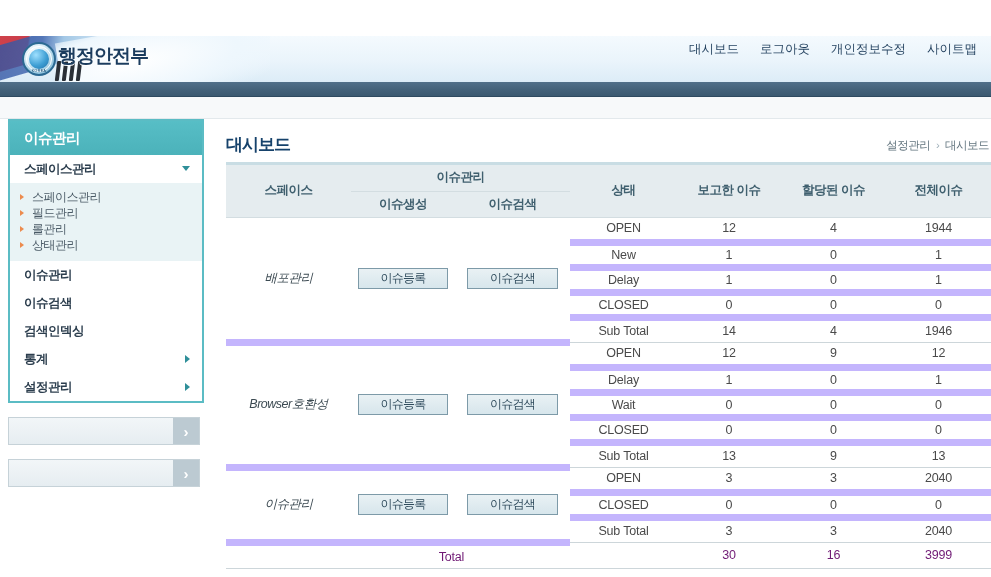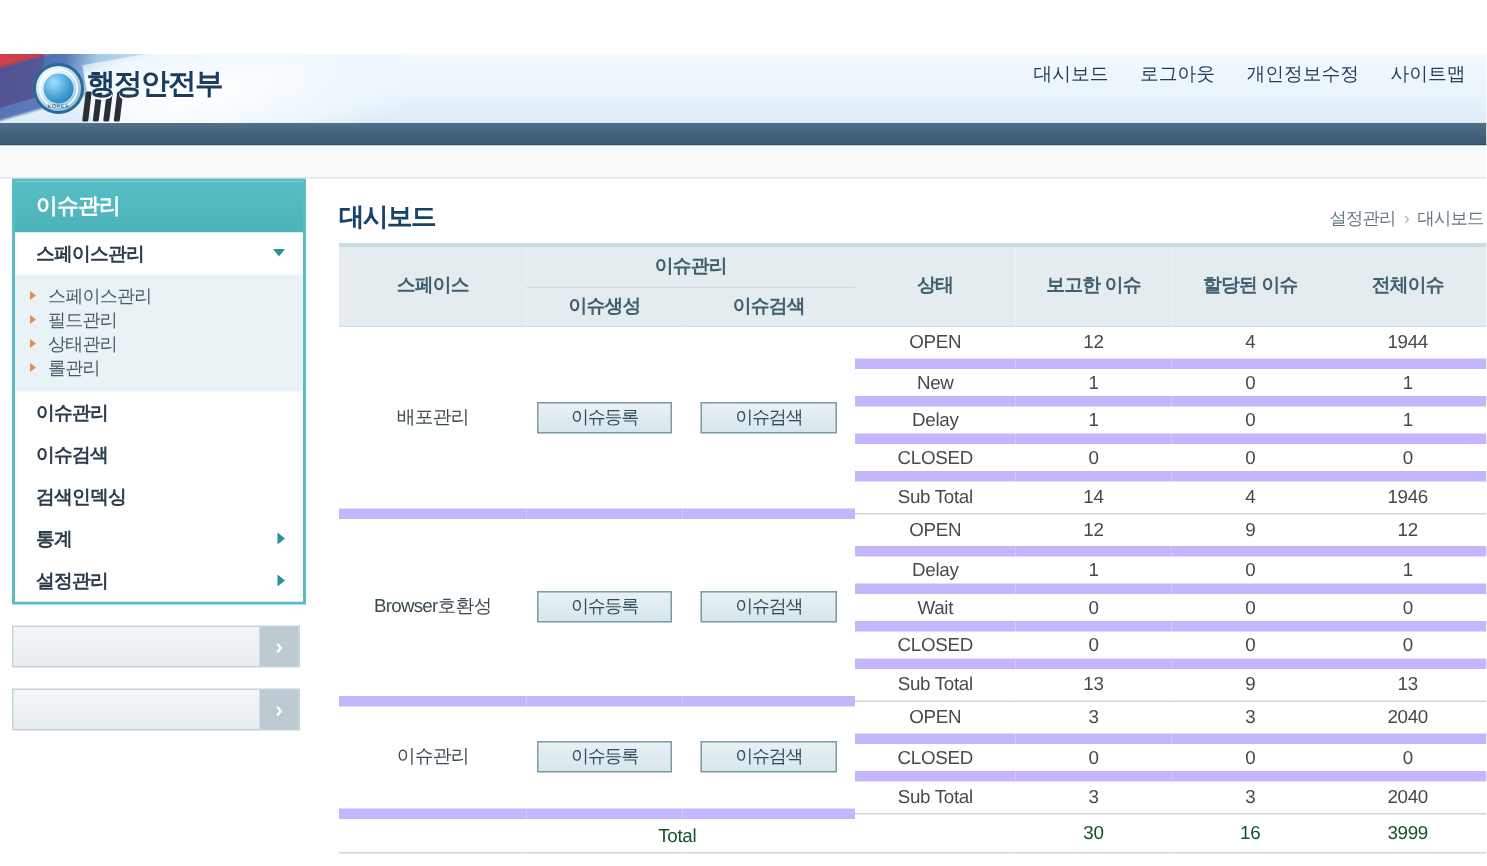--- a/index.html
+++ b/index.html
@@ -197,35 +197,35 @@
   table.grid thead th {
     background: #e5ecef;
     color: #40606f; font-size: 12.5px; font-weight: bold;
     letter-spacing: -.5px; text-align: center;
     padding: 0; height: 26px;
     border-bottom: 1px solid #d3dde1;
   }
   th.grp-top { border-bottom: 1px solid #c0ced4; height: 24px; }
   th.tall { height: 50px; }
   td { font-size: 12.5px; color: #4a4a4a; text-align: center; letter-spacing: -.2px; }
-  td.space-name { font-size: 12.5px; color: #3c4a52; letter-spacing: -.5px; }
+  td.space-name { font-size: 12.5px; color: #3c4a52; letter-spacing: -.5px; font-style: italic; }
   .row-line td { border-bottom: 7px solid #c4b5fd; }
   .grp-end td { border-bottom: 1px solid #cdd6da; }
   .btn {
     display: inline-block;
     min-width: 60px; height: 21px; line-height: 19px;
     padding: 0 22px;
     font-size: 12px; color: #2f4b5c; letter-spacing: -.8px;
     background: linear-gradient(to bottom, #e9f1f4 0%, #d7e6ec 100%);
     border: 1px solid #7d9aa8;
     cursor: pointer;
     white-space: nowrap;
   }
   tr.status-row td { height: 25px; }
-  tr.total-row td { height: 26px; font-size: 12.5px; color: #14532d; text-align: center; }
+  tr.total-row td { height: 26px; font-size: 12.5px; color: #701a75; text-align: center; }
   tr.total-row { border-top: 1px solid #cdd6da; }
 </style>
 </head>
 <body>
 
 <div class="header">
   <div class="flag-art">
     <div class="flag-red"></div>
     <div class="flag-blue"></div>
     <div class="flag-wave"></div>
@@ -268,25 +268,25 @@
         <div class="snb-sub-item">
           <span class="bullet"></span>
           <span>스페이스관리</span>
         </div>
         <div class="snb-sub-item">
           <span class="bullet"></span>
           <span>필드관리</span>
         </div>
         <div class="snb-sub-item">
           <span class="bullet"></span>
-          <span>상태관리</span>
+          <span>롤관리</span>
         </div>
         <div class="snb-sub-item">
           <span class="bullet"></span>
-          <span>롤관리</span>
+          <span>상태관리</span>
         </div>
       </div>
 
       <div class="snb-item">
         <span>이슈관리</span>
       </div>
       <div class="snb-item">
         <span>이슈검색</span>
       </div>
       <div class="snb-item">

